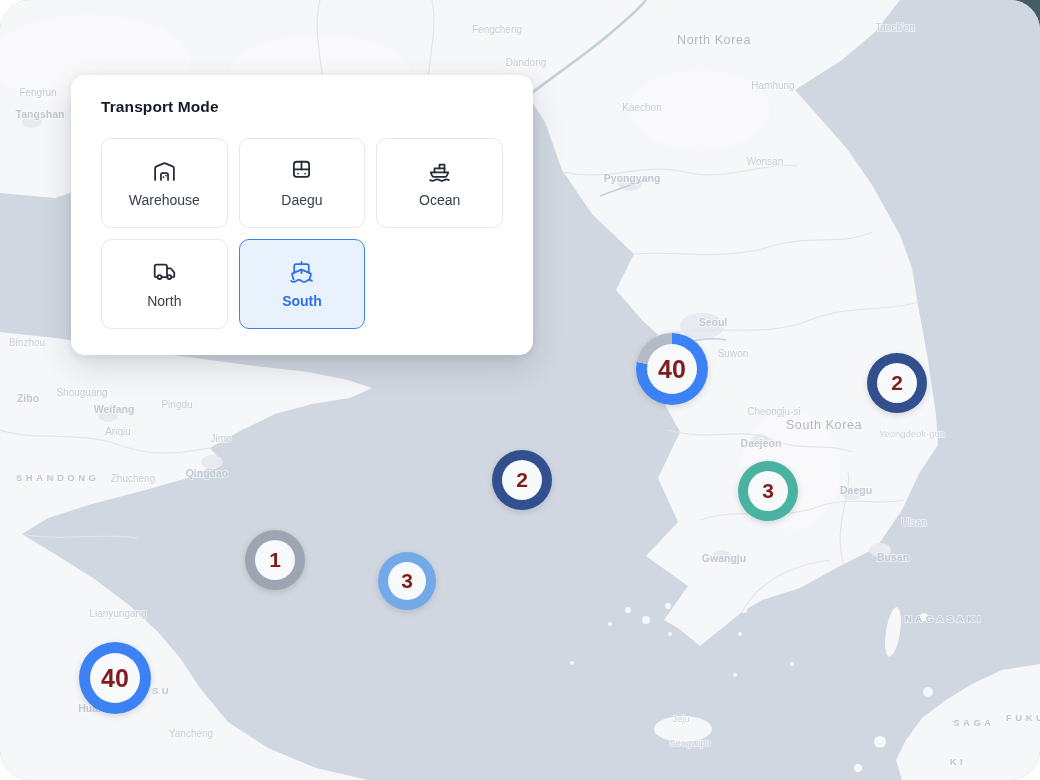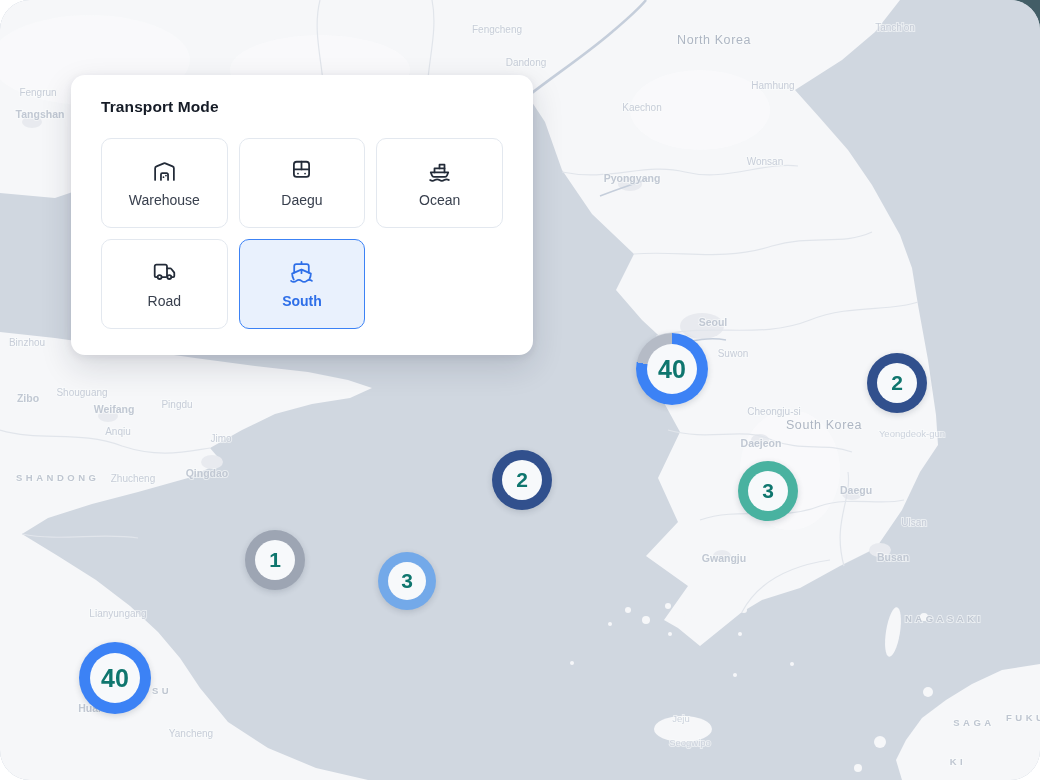--- a/index.html
+++ b/index.html
@@ -11,21 +11,21 @@
   .map-label{paint-order:stroke;stroke:#FAFBFC;stroke-width:2px;stroke-opacity:.6;}
   .lbl-city{font-size:10.5px;fill:#C1C8D3;font-weight:bold;}
   .lbl-town{font-size:10px;fill:#C7CDD8;}
   .lbl-country{font-size:12.5px;fill:#AEB6C3;letter-spacing:.6px;}
   .lbl-province{font-size:9.5px;fill:#BFC6D1;font-weight:bold;letter-spacing:3.5px;}
   .lbl-faint{font-size:9.5px;fill:#CDD3DD;}
   .markers-layer{position:absolute;inset:0;}
   .marker{position:absolute;border-radius:50%;transform:translate(-50%,-50%);
           box-shadow:0 2px 6px rgba(25,35,55,.16);cursor:pointer;}
   .marker-inner{position:absolute;border-radius:50%;background:#F7F9FB;display:flex;
-          align-items:center;justify-content:center;font-weight:bold;color:#0f766e;}
+          align-items:center;justify-content:center;font-weight:bold;color:#7f1d1d;}
   .panel{position:absolute;left:71px;top:75px;width:462px;box-sizing:border-box;
          background:#ffffff;border-radius:14px;padding:23px 30px 26px;
          box-shadow:0 12px 32px rgba(20,30,50,.14),0 2px 8px rgba(20,30,50,.08);}
   .panel-title{margin:0 0 22px;font-size:15.5px;font-weight:bold;color:#151B26;letter-spacing:.1px;}
   .modes-grid{display:grid;grid-template-columns:repeat(3,1fr);gap:11px;}
   .mode-btn{height:90px;display:flex;flex-direction:column;align-items:center;justify-content:center;
             gap:9px;background:#fff;border:1px solid #E3E8EF;border-radius:10px;cursor:pointer;
             font-family:inherit;padding:12px;box-sizing:border-box;}
   .mode-icon{display:flex;}
   .mode-btn svg{width:25px;height:25px;stroke:#232B38;fill:none;stroke-width:1.7;
@@ -238,21 +238,21 @@
           <button class="mode-btn">
             <span class="mode-icon">
               <svg viewBox="0 0 24 24">
                 <path d="M14.4 17.3V7.1a1.6 1.6 0 0 0-1.6-1.6H4.2a1.6 1.6 0 0 0-1.6 1.6v9.2a1 1 0 0 0 1 1h1.5"></path>
                 <path d="M13.2 17.3H9.5"></path>
                 <path d="M18.9 17.3h1.5a1 1 0 0 0 1-1v-2.9a1 1 0 0 0-.2-.6l-2.8-3.5a1 1 0 0 0-.8-.4h-3.2"></path>
                 <circle cx="7.3" cy="17.3" r="1.9"></circle>
                 <circle cx="16.6" cy="17.3" r="1.9"></circle>
               </svg>
             </span>
-            <span class="mode-label">Road</span>
+            <span class="mode-label">North</span>
           </button>
           <button class="mode-btn selected">
             <span class="mode-icon">
               <svg viewBox="0 0 24 24">
                 <path d="M12 10.2V13.6"></path>
                 <path d="M12 2.8V5"></path>
                 <path d="M19 13V7a2 2 0 0 0-2-2H7a2 2 0 0 0-2 2v6"></path>
                 <path d="M19.4 19.8A11.6 11.6 0 0 0 21 14l-8.2-3.6a2 2 0 0 0-1.6 0L3 14a11.6 11.6 0 0 0 1.6 5.8"></path>
                 <path d="M2 21c.6.5 1.2 1 2.5 1 2.5 0 2.5-2 5-2 1.3 0 1.9.5 2.5 1s1.2 1 2.5 1c2.5 0 2.5-2 5-2 1.3 0 1.9.5 2.5 1"></path>
               </svg>

